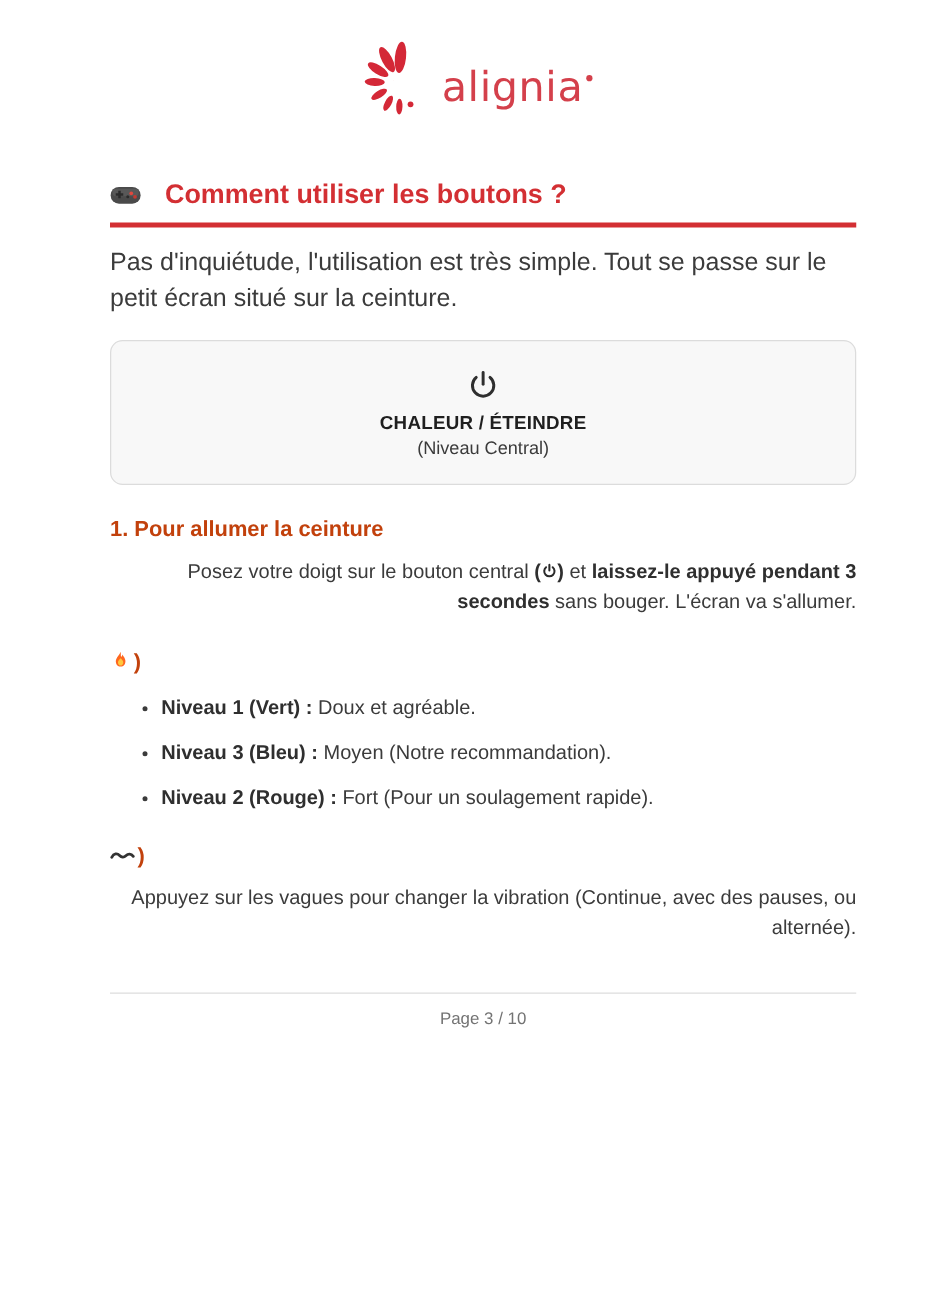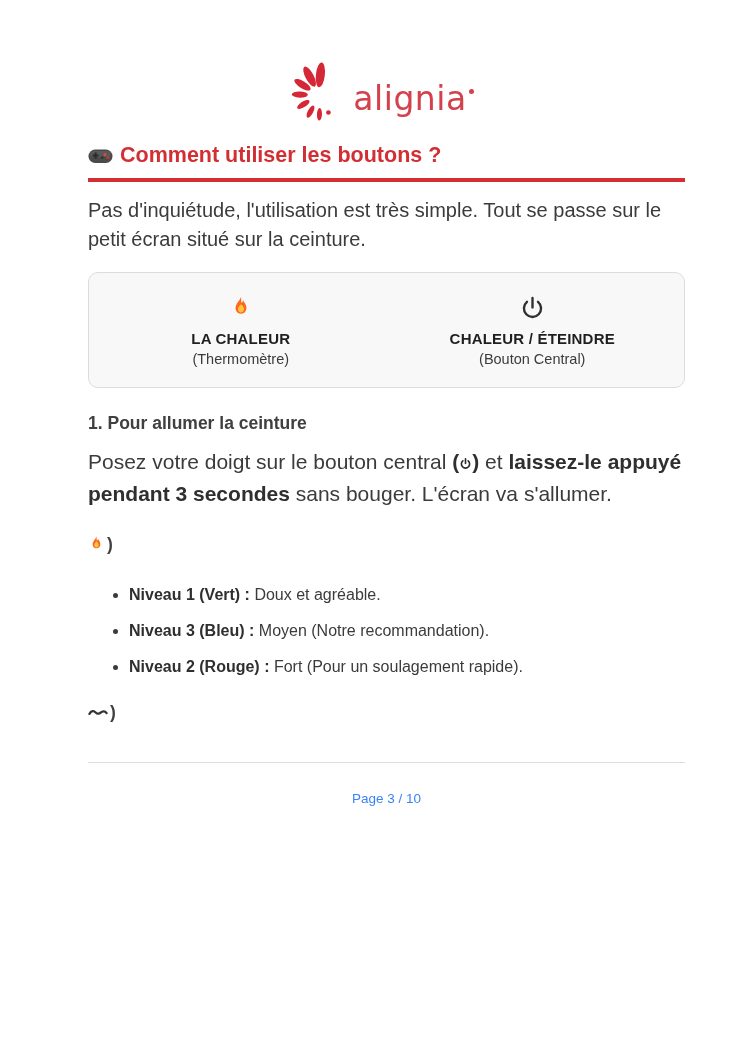--- a/index.html
+++ b/index.html
@@ -3,61 +3,61 @@
 <meta charset="utf-8">
 <style>
   * { box-sizing: border-box; margin: 0; padding: 0; }
   html, body { background: #ffffff; }
   body {
     width: 753px; height: 1042px; margin: 0 auto;
     font-family: "Liberation Sans", sans-serif;
     color: #3b3b3b; overflow: hidden;
   }
   
-  .logo-wrap { padding-top: 80px; height: 125px; display: flex; justify-content: center; align-items: flex-end; }
+  .logo-wrap { padding-top: 28px; height: 125px; display: flex; justify-content: center; align-items: flex-start; }
   .logo { display: flex; align-items: center; }
   .logo svg.burst { display: block; }
   .brand { font-family: "DejaVu Sans", sans-serif; font-weight: 400; font-size: 33px; letter-spacing: 0.5px; color: #d4404b; margin-left: 2px; margin-top: 14px; }
   .brand-dot { display:inline-block; width:5px; height:5px; border-radius:50%; background:#d4404b; margin-left:2px; }
 
   .content { padding: 0 68px 0 88px; }
 
   
   h1.doc-title {
     margin-top: 17px; font-size: 21.5px; font-weight: 700; color: #d32f33;
-    display: flex; align-items: center; gap: 7px; line-height: 1.25;
+    display: flex; align-items: center; gap: 19px; line-height: 1.25;
   }
   .red-rule { margin-top: 9px; height: 4px; background: #d32f33; border: none; }
 
   p.body-text { margin-top: 14px; font-size: 20px; line-height: 1.48; }
 
   
   .panel {
     margin-top: 17px; background: #f8f8f8; border: 1px solid #dcdcdc; border-radius: 10px;
     padding: 18px 6px 20px; display: flex;
   }
   .panel-item { flex: 1; display: flex; flex-direction: column; align-items: center; text-align: center; }
   .panel-icon { height: 34px; display: flex; align-items: center; justify-content: center; margin-bottom: 5px; }
   .panel-label { font-size: 15px; font-weight: 700; color: #1f1f1f; letter-spacing: 0.2px; }
   .panel-sublabel { font-size: 14.5px; color: #3b3b3b; margin-top: 4px; }
 
-  h2.sec-title { margin-top: 25px; font-size: 17.5px; font-weight: 700; color: #404040; display: flex; align-items: center; gap: 2px; }
+  h2.sec-title { margin-top: 25px; font-size: 17.5px; font-weight: 700; color: #c2410c; display: flex; align-items: center; gap: 2px; }
   h2.sec-title .t { white-space: pre; }
-  .sec-body { margin-top: 12px; font-size: 21px; line-height: 1.5; }
+  .sec-body { margin-top: 12px; font-size: 16px; line-height: 1.5; text-align: right; }
   .sec-body b, li b { color: #2f2f2f; }
 
-  ul.levels { margin-top: 30px; padding-left: 41px; }
+  ul.levels { margin-top: 17px; padding-left: 41px; }
   ul.levels li { font-size: 16px; line-height: 1.3; margin-bottom: 15px; }
   ul.levels li:last-child { margin-bottom: 0; }
 
   .inline-icon { display: inline-flex; vertical-align: -2px; }
   .inline-icon.wave-inline { vertical-align: 1px; }
 
   .footer-rule { margin-top: 39px; border: none; border-top: 1px solid #dddddd; }
-  .footer-text { text-align: center; margin-top: 28px; font-size: 13.5px; color: #3b82f6; }
+  .footer-text { text-align: center; margin-top: 12px; font-size: 13.5px; color: #737373; }
 </style>
 </head>
 <body>
 
 <div class="logo-wrap">
   <div class="logo">
     <span>
       <svg class="burst" width="72" height="68" viewBox="0 0 80 76">
         <g fill="#d42837">
           <ellipse cx="46" cy="20" rx="5" ry="14" transform="rotate(6 46 20)"></ellipse>
@@ -92,37 +92,27 @@
     </span>
     <span>Comment utiliser les boutons ?</span>
   </h1>
   <hr class="red-rule">
 
   <p class="body-text">Pas d'inquiétude, l'utilisation est très simple. Tout se passe sur le petit écran situé sur la ceinture.</p>
 
   <div class="panel">
     <div class="panel-item">
       <span class="panel-icon">
-        <svg width="24" height="27" viewBox="0 0 24 24">
-          <path d="M12 0.6 C 11 3.8, 8.2 6, 7 9 C 5.6 12.8, 7.6 17.3, 12 17.3 C 16.4 17.3, 18.4 12.8, 17 9 C 16.3 7, 14.9 5.6, 14.1 3.8 C 13.8 5.2, 13.3 6.1, 12.5 6.6 C 12 4.6, 12.4 2.5, 12 0.6 Z" fill="#ff671f"></path>
-          <path d="M12 7.8 C 13.5 9.3, 15 10.6, 15 12.6 C 15 14.8, 13.6 16.1, 12 16.1 C 10.4 16.1, 9 14.8, 9 12.6 C 9 10.6, 10.5 9.3, 12 7.8 Z" fill="#ffc83d"></path>
-        </svg>
-      </span>
-      <span class="panel-label">LA CHALEUR</span>
-      <span class="panel-sublabel">(Thermomètre)</span>
-    </div>
-    <div class="panel-item">
-      <span class="panel-icon">
         <svg width="27" height="27" viewBox="0 0 24 24" fill="none" stroke="#2f2f2f" stroke-width="2.1" stroke-linecap="round">
           <path d="M12 2.6 V 11"></path>
           <path d="M7.1 6.1 A 7.6 7.6 0 1 0 16.9 6.1"></path>
         </svg>
       </span>
       <span class="panel-label">CHALEUR / ÉTEINDRE</span>
-      <span class="panel-sublabel">(Bouton Central)</span>
+      <span class="panel-sublabel">(Niveau Central)</span>
     </div>
   </div>
 
   <h2 class="sec-title">
     <span class="t">1. Pour allumer la ceinture</span>
   </h2>
   <p class="sec-body"><span>Posez votre doigt sur le bouton central </span><b>(</b><span class="inline-icon">
         <svg width="13" height="14" viewBox="0 0 24 24" fill="none" stroke="#2a2a2a" stroke-width="3" stroke-linecap="round">
           <path d="M12 2.6 V 11"></path>
           <path d="M7.1 6.1 A 7.6 7.6 0 1 0 16.9 6.1"></path>
@@ -146,17 +136,18 @@
   </ul>
 
   <h2 class="sec-title">
     <span class="inline-icon wave-inline">
       <svg width="20" height="9" viewBox="0 0 36 14" fill="none" stroke="#333333" stroke-width="4" stroke-linecap="round">
         <path d="M2.5 9.5 C 5.5 3.5, 10.5 3.3, 13.8 6.8 C 16.6 9.7, 20 10, 22.8 7.2 C 26 4, 30.5 3.8, 33.5 8"></path>
       </svg>
     </span>
     <span class="t">)</span>
   </h2>
+  <p class="sec-body">Appuyez sur les vagues pour changer la vibration (Continue, avec des pauses, ou alternée).</p>
 
   <hr class="footer-rule">
   <p class="footer-text">Page 3 / 10</p>
 
 </div>
 
 </body></html>

